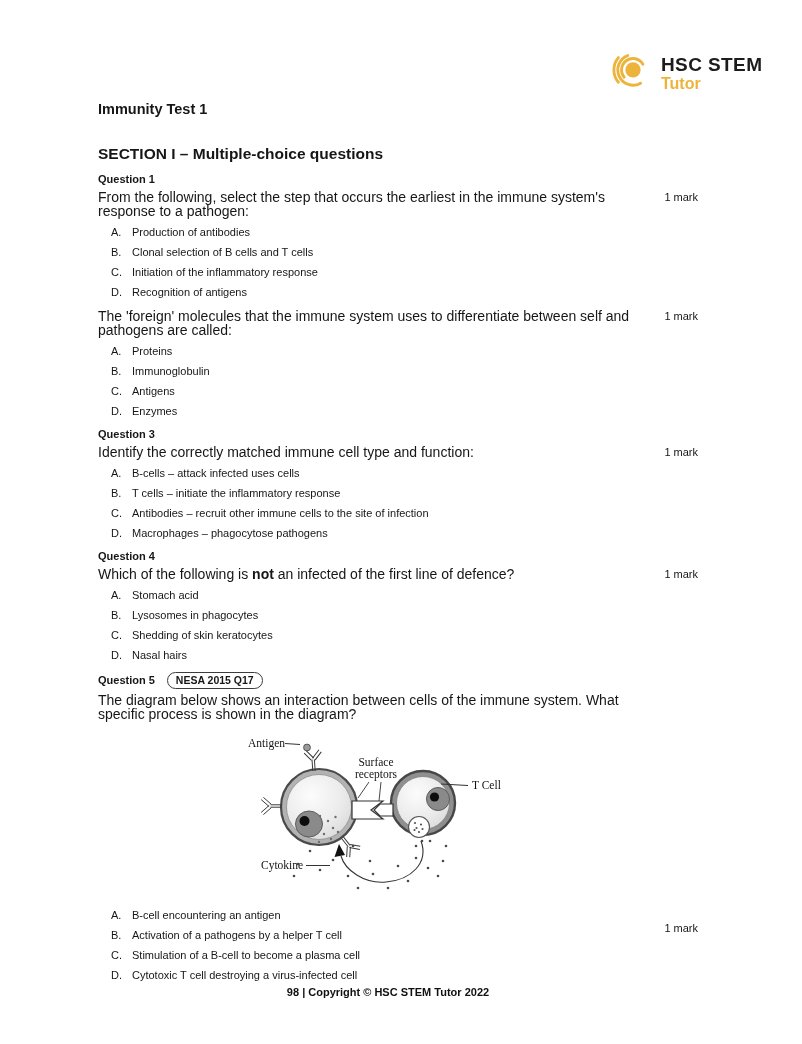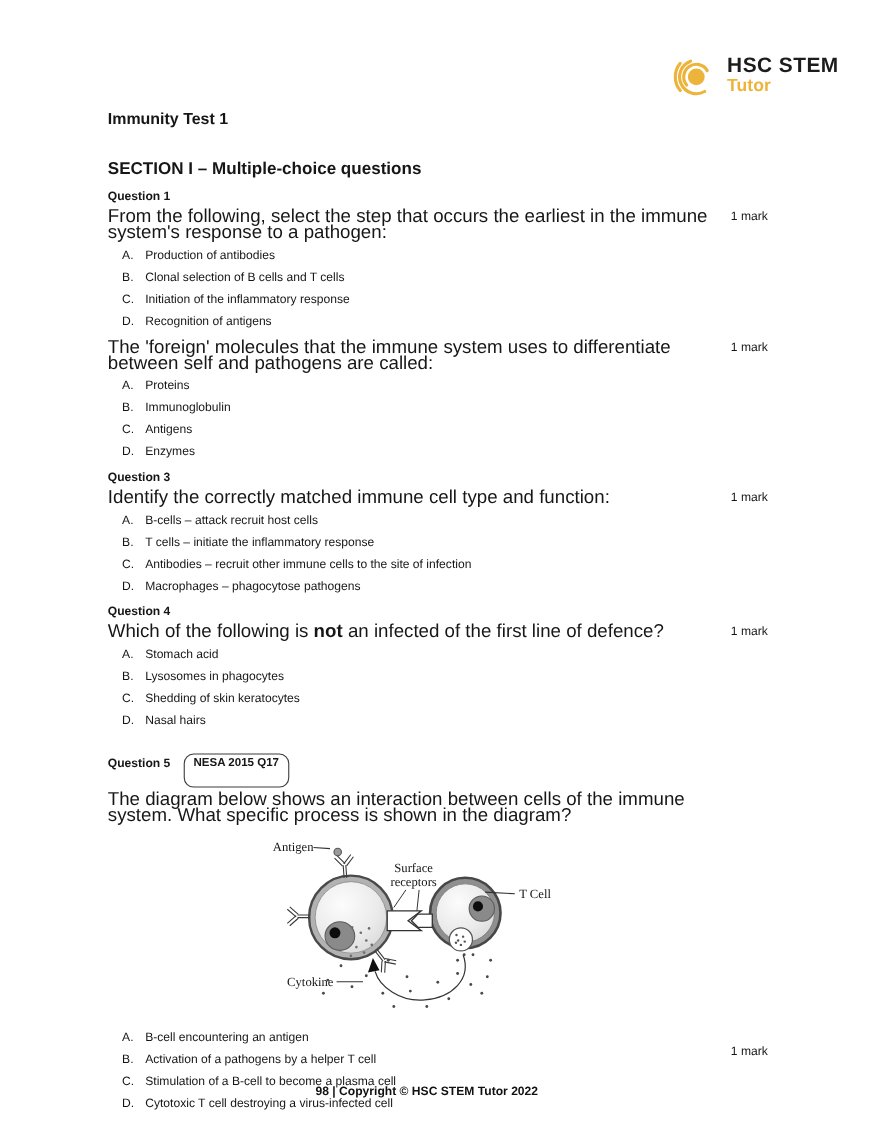--- a/index.html
+++ b/index.html
@@ -1,33 +1,33 @@
 <!DOCTYPE html>
 <html><head>
 <meta charset="utf-8">
 <style>
   html,body{margin:0;padding:0;}
   body{
     width:802px;height:1044px;background:#ffffff;position:relative;
     font-family:"Liberation Sans",sans-serif;color:#161616;overflow:hidden;
   }
   
-  .logo{position:absolute;top:44px;left:612px;display:flex;align-items:center;gap:7px;}
+  .logo{position:absolute;top:44px;left:612px;display:flex;align-items:flex-end;gap:7px;}
   .logo-text{display:flex;flex-direction:column;line-height:1;}
   .logo-l1{font-size:19px;font-weight:bold;color:#1c1c1c;letter-spacing:.4px;}
   .logo-l2{font-size:16px;font-weight:bold;margin-top:2px;}
   
   .content{position:absolute;left:98px;top:102px;width:600px;}
   .doc-title{font-size:14.5px;font-weight:bold;margin:0;line-height:15px;}
   .section-heading{font-size:15.5px;font-weight:bold;margin:28px 0 0 0;line-height:17px;}
   .question{margin-top:11px;}
   .q-head{display:flex;align-items:center;gap:12px;font-size:11px;font-weight:bold;line-height:13px;margin-bottom:4px;}
-  .badge{border:1.3px solid #3c3c3c;border-radius:9px;padding:1px 8px 16px;font-size:10.5px;font-weight:bold;line-height:12px;margin-top:13px;}
+  .badge{border:1.3px solid #3c3c3c;border-radius:9px;padding:1px 8px 2px;font-size:10.5px;font-weight:bold;line-height:12px;}
   .q-row{display:flex;align-items:flex-start;}
-  .q-text{font-size:17px;line-height:14px;width:565px;}
+  .q-text{font-size:14px;line-height:14px;width:565px;}
   .marks{font-size:11px;line-height:14px;white-space:nowrap;margin-left:auto;}
   .options{list-style:none;margin:0;padding:0;}
   .options li{display:flex;gap:8px;font-size:11px;line-height:12px;margin-top:8px;padding-left:13px;}
   .opt-letter{width:13px;flex:0 0 13px;}
   .q5-opts-wrap{position:relative;}
   .q5-opts-wrap .marks{position:absolute;top:12px;right:0;}
   .diagram-wrap{margin:8px 0 2px 130px;}
   svg text.dlabel{font-family:"Liberation Serif",serif;font-size:11.5px;fill:#141414;}
   .footer{position:absolute;top:986px;left:0;width:776px;text-align:center;font-size:11px;font-weight:bold;color:#101010;}
 </style>
@@ -110,21 +110,21 @@
     <div class="q-head">
         <span>Question 3</span>
       </div>
     <div class="q-row">
       <div class="q-text">Identify the correctly matched immune cell type and function:</div>
       <div class="marks">1 mark</div>
     </div>
     <ul class="options">
       <li>
           <span class="opt-letter">A.</span>
-          <span>B-cells – attack recruit host cells</span>
+          <span>B-cells – attack infected uses cells</span>
         </li>
       <li>
           <span class="opt-letter">B.</span>
           <span>T cells – initiate the inflammatory response</span>
         </li>
       <li>
           <span class="opt-letter">C.</span>
           <span>Antibodies – recruit other immune cells to the site of infection</span>
         </li>
       <li>

